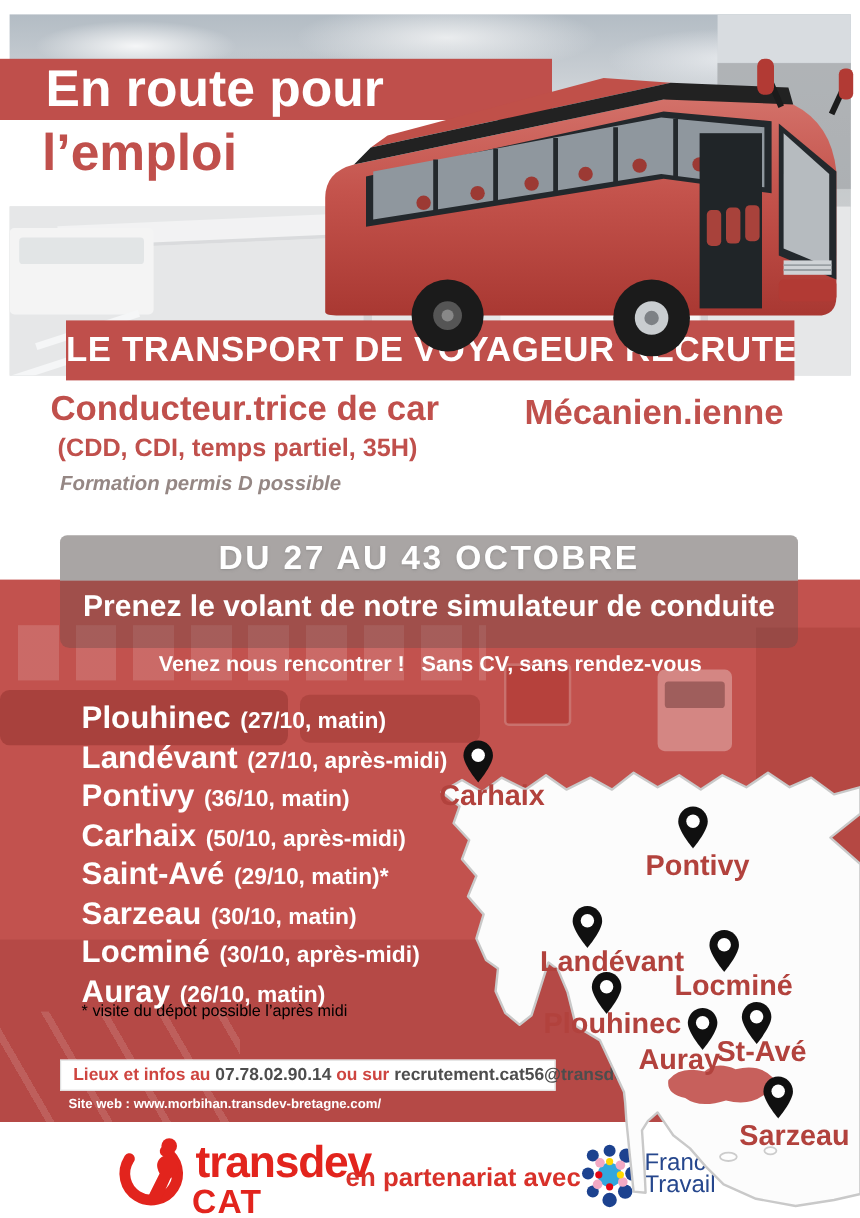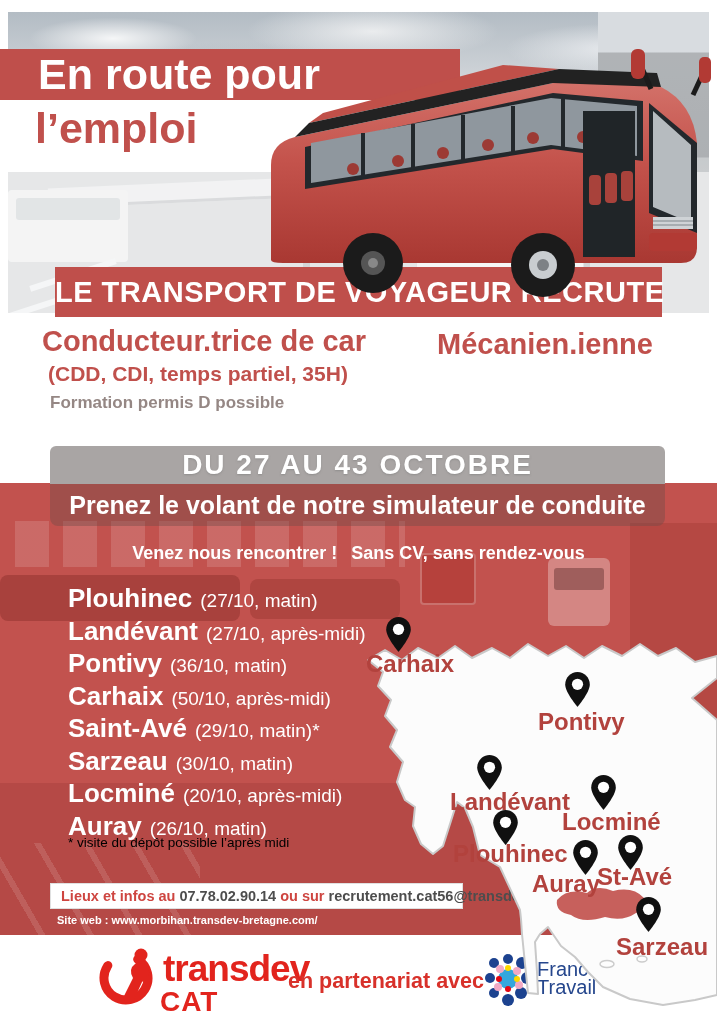--- a/index.html
+++ b/index.html
@@ -39,27 +39,27 @@
   .title-line2 { left:35px; top:104px; color:#c0504c; font-size:43px; font-weight:bold; z-index:3; white-space:nowrap; }
   .banner-recrute { left:55px; top:267px; width:607px; height:50px; background:#bf4f4b; z-index:4;
     color:#ffffff; font-size:29px; font-weight:bold; line-height:50px; text-align:center; letter-spacing:.5px; white-space:nowrap; }
 
   
   .bus-hero { left:253px; top:25px; width:462px; height:272px; z-index:5; }
 
   
   .job-title { color:#c0504c; font-size:29px; font-weight:bold; white-space:nowrap; z-index:4; }
   .job-contracts { left:48px; top:362px; color:#c0504c; font-size:21px; font-weight:bold; white-space:nowrap; z-index:4; }
-  .job-note { left:50px; top:393px; color:#958784; font-size:17px; font-weight:bold; white-space:nowrap; z-index:4; }
+  .job-note { left:50px; top:393px; color:#958784; font-size:17px; font-weight:bold; font-style:italic; white-space:nowrap; z-index:4; }
 
   
   .banner-dates { left:50px; top:446px; width:615px; height:38px; background:#a9a5a4; border-radius:6px 6px 0 0; z-index:2;
     color:#ffffff; font-size:28px; font-weight:bold; line-height:38px; text-align:center; letter-spacing:2px; white-space:nowrap;
     text-shadow:0 1px 2px rgba(120,120,120,.5); }
-  .tagline-band { left:50px; top:484px; width:615px; height:42px; background:rgba(110,75,73,.40); border-radius:0 0 8px 8px; z-index:2;
+  .tagline-band { left:50px; top:484px; width:615px; height:56px; background:rgba(110,75,73,.40); border-radius:0 0 8px 8px; z-index:2;
     color:#ffffff; font-size:25px; font-weight:bold; line-height:42px; text-align:center; white-space:nowrap; }
 
   
   .red-section { left:0; top:483px; width:717px; height:452px; background:#c2524e; z-index:1; overflow:hidden; }
   .rd { position:absolute; }
   .rd-doors { left:15px; top:38px; width:390px; height:46px;
     background:repeating-linear-gradient(90deg, rgba(255,255,255,.14) 0 34px, rgba(255,255,255,0) 34px 48px); }
   .rd-roof1 { left:0; top:92px; width:240px; height:46px; background:rgba(100,20,18,.28); border-radius:8px; }
   .rd-roof2 { left:250px; top:96px; width:150px; height:40px; background:rgba(110,25,20,.22); border-radius:8px; }
   .rd-busfront { left:548px; top:75px; width:62px; height:68px; background:rgba(255,255,255,.30); border-radius:6px; }
@@ -69,21 +69,21 @@
   .rd-bottom { left:0; top:300px; width:717px; height:152px; background:rgba(110,30,28,.15); }
   .rd-lines { left:-10px; top:360px; width:210px; height:92px;
     background:repeating-linear-gradient(60deg, rgba(255,255,255,.12) 0 6px, transparent 6px 42px); }
 
   .meet-line { left:0; top:60px; width:717px; text-align:center; color:#ffffff; font-size:18px; font-weight:bold; white-space:nowrap; }
   .meet-line .gap { display:inline-block; width:14px; }
 
   .schedule { left:68px; top:100px; list-style:none; z-index:3; position:absolute; }
   .schedule li { height:32.5px; white-space:nowrap; }
   .schedule .city { color:#ffffff; font-size:26px; font-weight:bold; vertical-align:baseline; }
-  .schedule .when { color:#ffffff; font-size:19px; margin-left:8px; }
+  .schedule .when { color:#ffffff; font-size:19px; margin-left:8px;font-weight:bold; }
   .sched-footnote { left:68px; top:352px; color:#000000; font-size:13.5px; white-space:nowrap; }
 
   .contact-box { left:50px; top:400px; width:413px; height:26px; background:#ffffff; border:1px solid #e0e0e0; z-index:9;
     font-size:14.5px; font-weight:bold; line-height:24px; padding-left:10px; white-space:nowrap; }
   .contact-box .red { color:#ce4540; }
   .contact-box .dark { color:#4d4d4d; }
   .contact-box span + span { margin-left:4px; }
   .siteweb { left:57px; top:431px; color:#ffffff; font-size:11px; font-weight:bold; white-space:nowrap; z-index:3; }
 
   
@@ -199,21 +199,21 @@
       <span>Venez nous rencontrer !</span><span class="gap"></span><span>Sans CV, sans rendez-vous</span>
     </div>
 
     <ul class="schedule">
       <li><span class="city">Plouhinec</span><span class="when">(27/10, matin)</span></li>
       <li><span class="city">Landévant</span><span class="when">(27/10, après-midi)</span></li>
       <li><span class="city">Pontivy</span><span class="when">(36/10, matin)</span></li>
       <li><span class="city">Carhaix</span><span class="when">(50/10, après-midi)</span></li>
       <li><span class="city">Saint-Avé</span><span class="when">(29/10, matin)*</span></li>
       <li><span class="city">Sarzeau</span><span class="when">(30/10, matin)</span></li>
-      <li><span class="city">Locminé</span><span class="when">(20/10, après-midi)</span></li>
+      <li><span class="city">Locminé</span><span class="when">(30/10, après-midi)</span></li>
       <li><span class="city">Auray</span><span class="when">(26/10, matin)</span></li>
     </ul>
     <div class="rd sched-footnote">* visite du dépôt possible l’après midi</div>
 
     <div class="rd contact-box">
       <span class="red">Lieux et infos au</span><span class="dark">07.78.02.90.14</span><span class="red">ou sur</span><span class="dark">recrutement.cat56@transdev.com</span>
     </div>
     <div class="rd siteweb">Site web : www.morbihan.transdev-bretagne.com/</div>
   </div>
 

